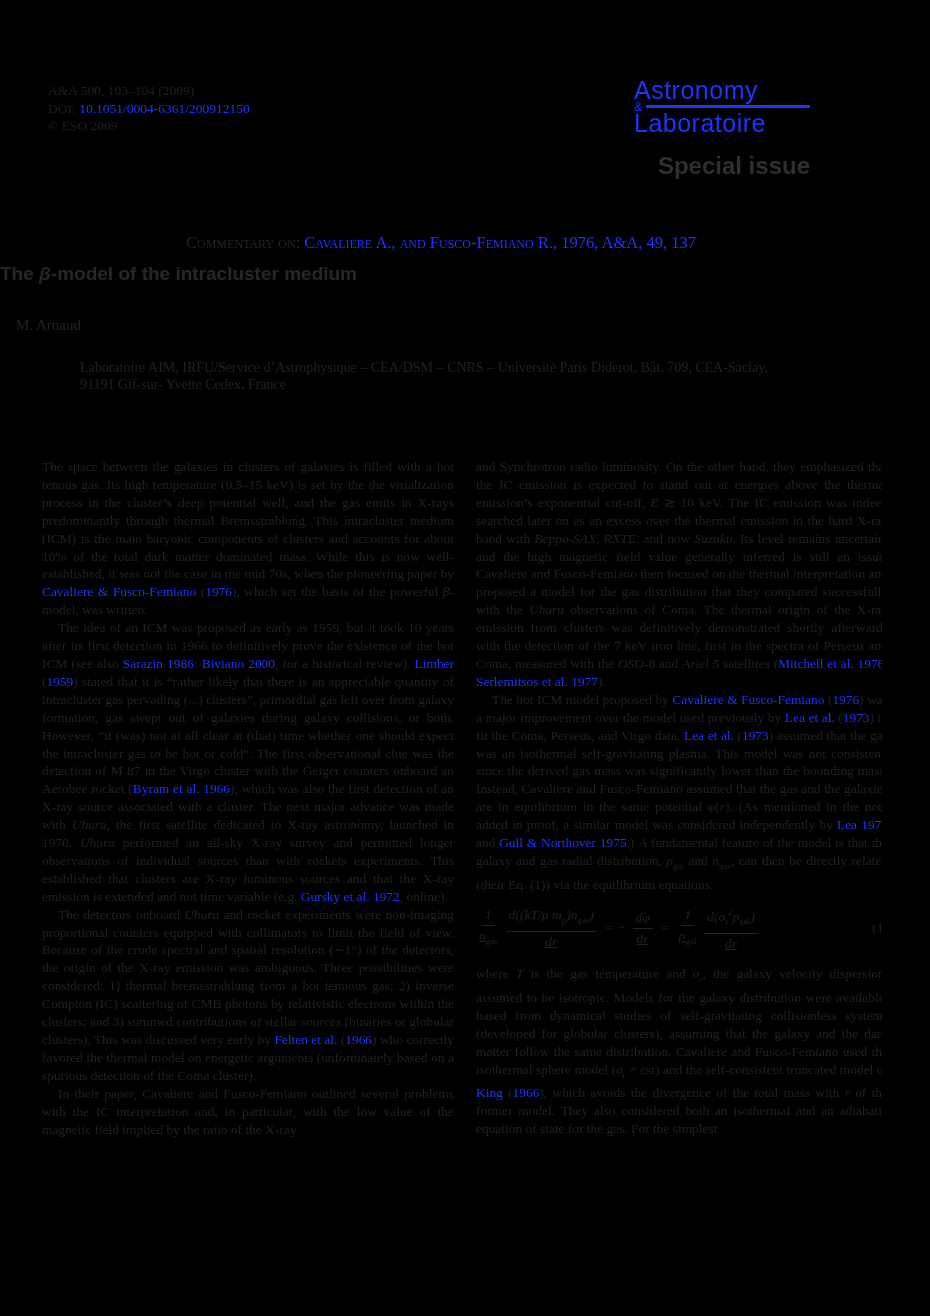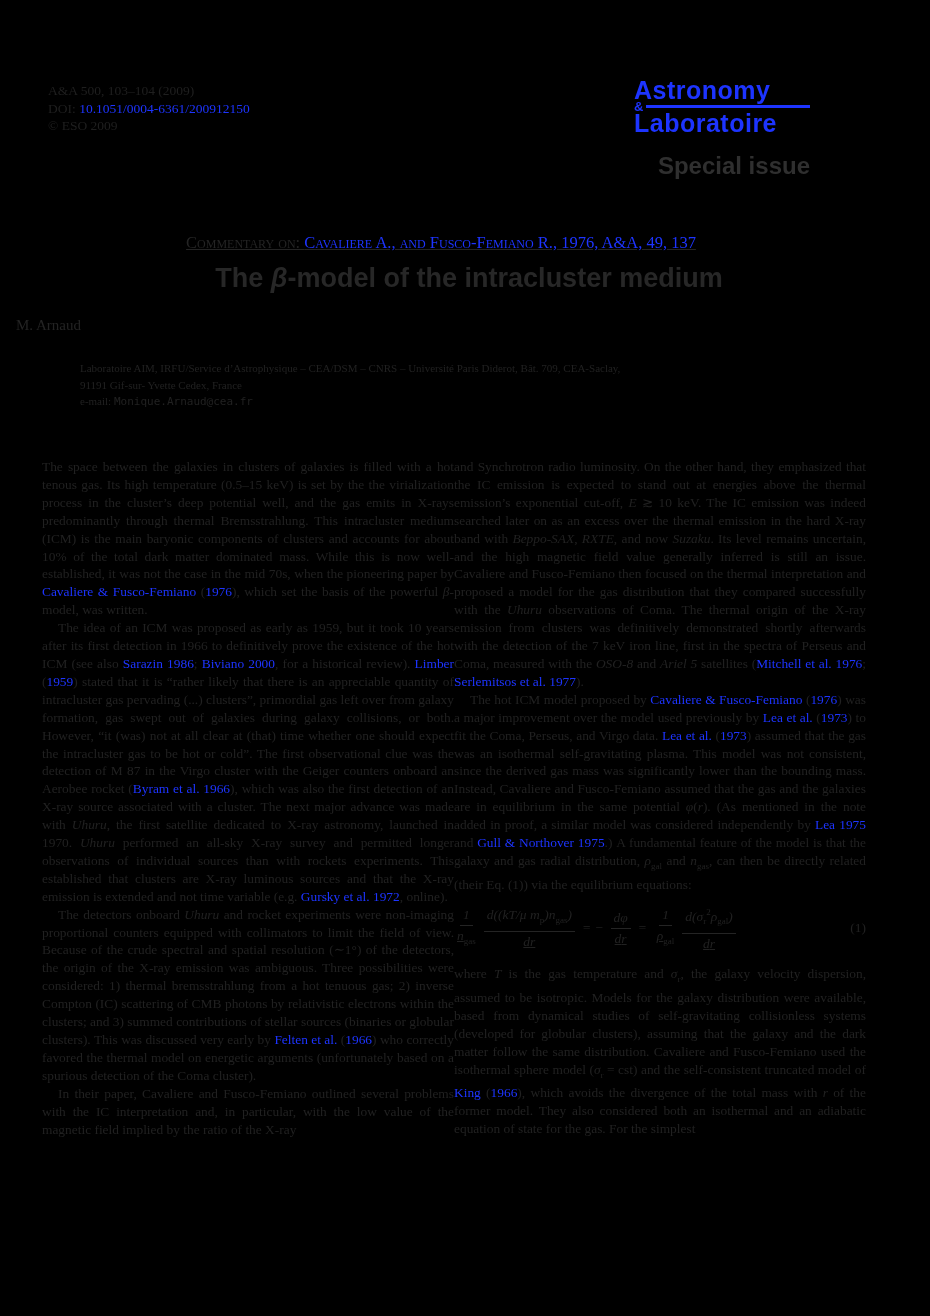--- a/index.html
+++ b/index.html
@@ -7,39 +7,39 @@
         font-family:"Liberation Serif","DejaVu Serif",serif;color:#212121;}
   .lnk{color:#1d34ff;}
   .it{font-style:italic;}
   .mono{font-family:"DejaVu Sans Mono","Liberation Mono",monospace;}
 
   
   .header-left{position:absolute;left:48px;top:82px;font-size:13.5px;line-height:17.5px;color:#1f1f1f;}
 
   
   .masthead{position:absolute;top:78px;right:72px;width:176px;font-family:"Liberation Sans","DejaVu Sans",sans-serif;}
-  .logo{color:#1d34ff;font-weight:bold;}
+  .logo{color:#1d34ff;font-weight:normal;}
   .logo-line1,.logo-line2{font-size:25px;line-height:25px;letter-spacing:0.5px;}
   .logo-rule-row{display:flex;align-items:center;height:9px;margin:-1px 0 0 0;}
   .logo-amp{font-size:13px;line-height:9px;}
   .logo-rule{flex:1;height:3px;background:#1d34ff;margin-left:3px;}
   .special{margin-top:16px;text-align:right;font-size:24px;font-weight:bold;color:#2f2f2f;}
 
   
   .commentary{position:absolute;left:0;top:233px;width:100%;text-align:center;
-              font-variant:small-caps;font-size:16.5px;color:#242424;text-decoration:underline;}
+              font-variant:small-caps;font-size:16.5px;color:#242424;}
 
   
-  .title{position:absolute;left:0;top:263px;width:100%;margin:0;text-align:center;
-         font-family:"Liberation Sans","DejaVu Sans",sans-serif;font-size:27px;font-weight:bold;color:#272727;padding-left:28px;}
+  .title{position:absolute;left:0;top:263px;width:100%;margin:0;text-align:left;
+         font-family:"Liberation Sans","DejaVu Sans",sans-serif;font-size:19px;font-weight:bold;color:#272727;}
   .author{position:absolute;left:16px;top:317px;width:100%;text-align:left;font-size:15px;color:#232323;}
-  .affiliation{position:absolute;left:80px;top:360px;font-size:11px;line-height:16.5px;color:#212121;}
+  .affiliation{position:absolute;left:80px;top:360px;font-size:14px;line-height:16.5px;color:#212121;}
 
   
-  .columns{position:absolute;left:42px;top:458px;width:846px;display:flex;}
+  .columns{position:absolute;left:42px;top:458px;width:846px;display:flex;gap:22px;}
   .col{width:412px;font-size:13.4px;line-height:17.9px;text-align:justify;color:#212121;}
   .para{margin:0;}
   .para.indent{text-indent:16px;}
   sub,sup{font-size:9px;font-style:normal;}
 
   
   .equation{display:flex;align-items:center;margin:11px 0 13px 0;font-size:13.5px;color:#212121;}
   .eq-body{flex:1;display:flex;align-items:center;gap:5px;font-style:italic;}
   .frac{display:inline-flex;flex-direction:column;align-items:center;vertical-align:middle;}
   .frac .num{display:block;padding:0 3px 1px 3px;border-bottom:1px solid #242424;text-align:center;}
@@ -78,21 +78,20 @@
     <span>Commentary on: </span><span class="lnk">Cavaliere A., and Fusco-Femiano R., 1976, A&amp;A, 49, 137</span>
   </div>
 
   <h1 class="title"><span>The </span><span class="it">β</span><span>-model of the intracluster medium</span></h1>
 
   <div class="author">M. Arnaud</div>
 
   <div class="affiliation">
     <div>Laboratoire AIM, IRFU/Service d’Astrophysique – CEA/DSM – CNRS – Université Paris Diderot, Bât. 709, CEA-Saclay,</div>
     <div>91191 Gif-sur- Yvette Cedex, France</div>
-    <div><span>e-mail: </span><span class="mono">Monique.Arnaud@cea.fr</span></div>
   </div>
 
   <main class="columns">
     <section class="col">
         <p class="para"><span>The space between the galaxies in clusters of galaxies is filled with a hot tenous gas. Its high temperature (0.5–15 keV) is set by the the virialization process in the cluster’s deep potential well, and the gas emits in X-rays predominantly through thermal Bremsstrahlung. This intracluster medium (ICM) is the main baryonic components of clusters and accounts for about 10% of the total dark matter dominated mass. While this is now well-established, it was not the case in the mid 70s, when the pioneering paper by </span><span class="lnk">Cavaliere &amp; Fusco-Femiano</span><span> (</span><span class="lnk">1976</span><span>), which set the basis of the powerful </span><span class="it">β</span><span>-model, was written.</span></p>
         <p class="para indent"><span>The idea of an ICM was proposed as early as 1959, but it took 10 years after its first detection in 1966 to definitively prove the existence of the hot ICM (see also </span><span class="lnk">Sarazin 1986</span><span>; </span><span class="lnk">Biviano 2000</span><span>, for a historical review). </span><span class="lnk">Limber</span><span> (</span><span class="lnk">1959</span><span>) stated that it is “rather likely that there is an appreciable quantity of intracluster gas pervading (...) clusters”, primordial gas left over from galaxy formation, gas swept out of galaxies during galaxy collisions, or both. However, “it (was) not at all clear at (that) time whether one should expect the intracluster gas to be hot or cold”. The first observational clue was the detection of M 87 in the Virgo cluster with the Geiger counters onboard an Aerobee rocket (</span><span class="lnk">Byram et al. 1966</span><span>), which was also the first detection of an X-ray source associated with a cluster. The next major advance was made with </span><span class="it">Uhuru</span><span>, the first satellite dedicated to X-ray astronomy, launched in 1970. </span><span class="it">Uhuru</span><span> performed an all-sky X-ray survey and permitted longer observations of individual sources than with rockets experiments. This established that clusters are X-ray luminous sources and that the X-ray emission is extended and not time variable (e.g. </span><span class="lnk">Gursky et al. 1972</span><span>, online).</span></p>
         <p class="para indent"><span>The detectors onboard </span><span class="it">Uhuru</span><span> and rocket experiments were non-imaging proportional counters equipped with collimators to limit the field of view. Because of the crude spectral and spatial resolution (∼1°) of the detectors, the origin of the X-ray emission was ambiguous. Three possibilities were considered: 1) thermal bremsstrahlung from a hot tenuous gas; 2) inverse Compton (IC) scattering of CMB photons by relativistic electrons within the clusters; and 3) summed contributions of stellar sources (binaries or globular clusters). This was discussed very early by </span><span class="lnk">Felten et al.</span><span> (</span><span class="lnk">1966</span><span>) who correctly favored the thermal model on energetic arguments (unfortunately based on a spurious detection of the Coma cluster).</span></p>
         <p class="para indent"><span>In their paper, Cavaliere and Fusco-Femiano outlined several problems with the IC interpretation and, in particular, with the low value of the magnetic field implied by the ratio of the X-ray</span></p>
       </section>
 

